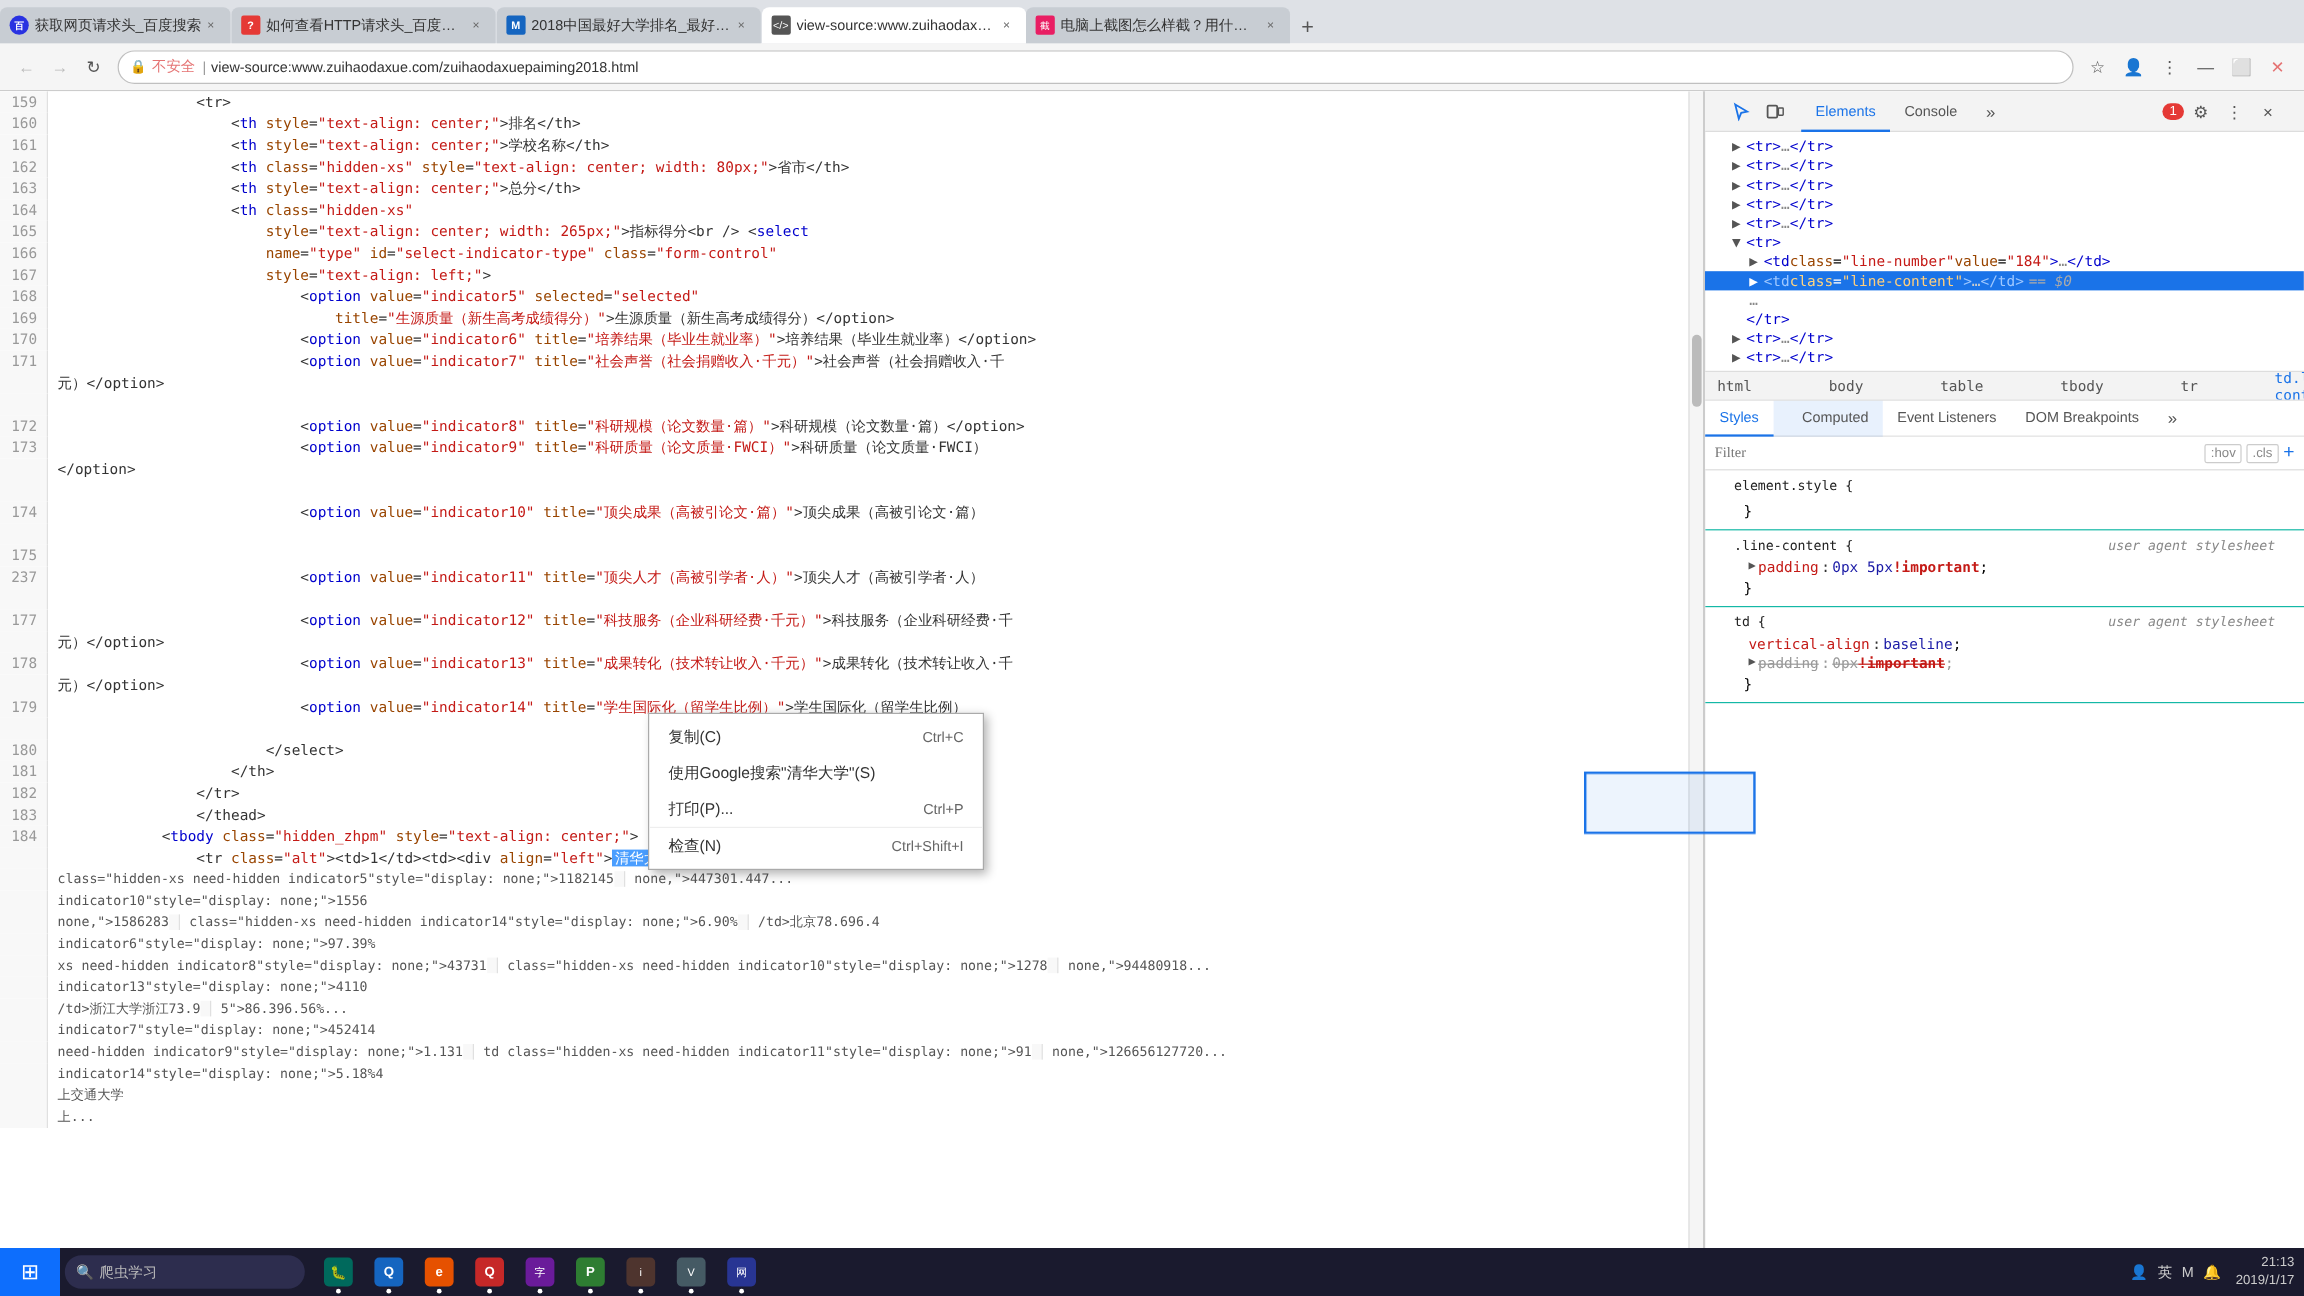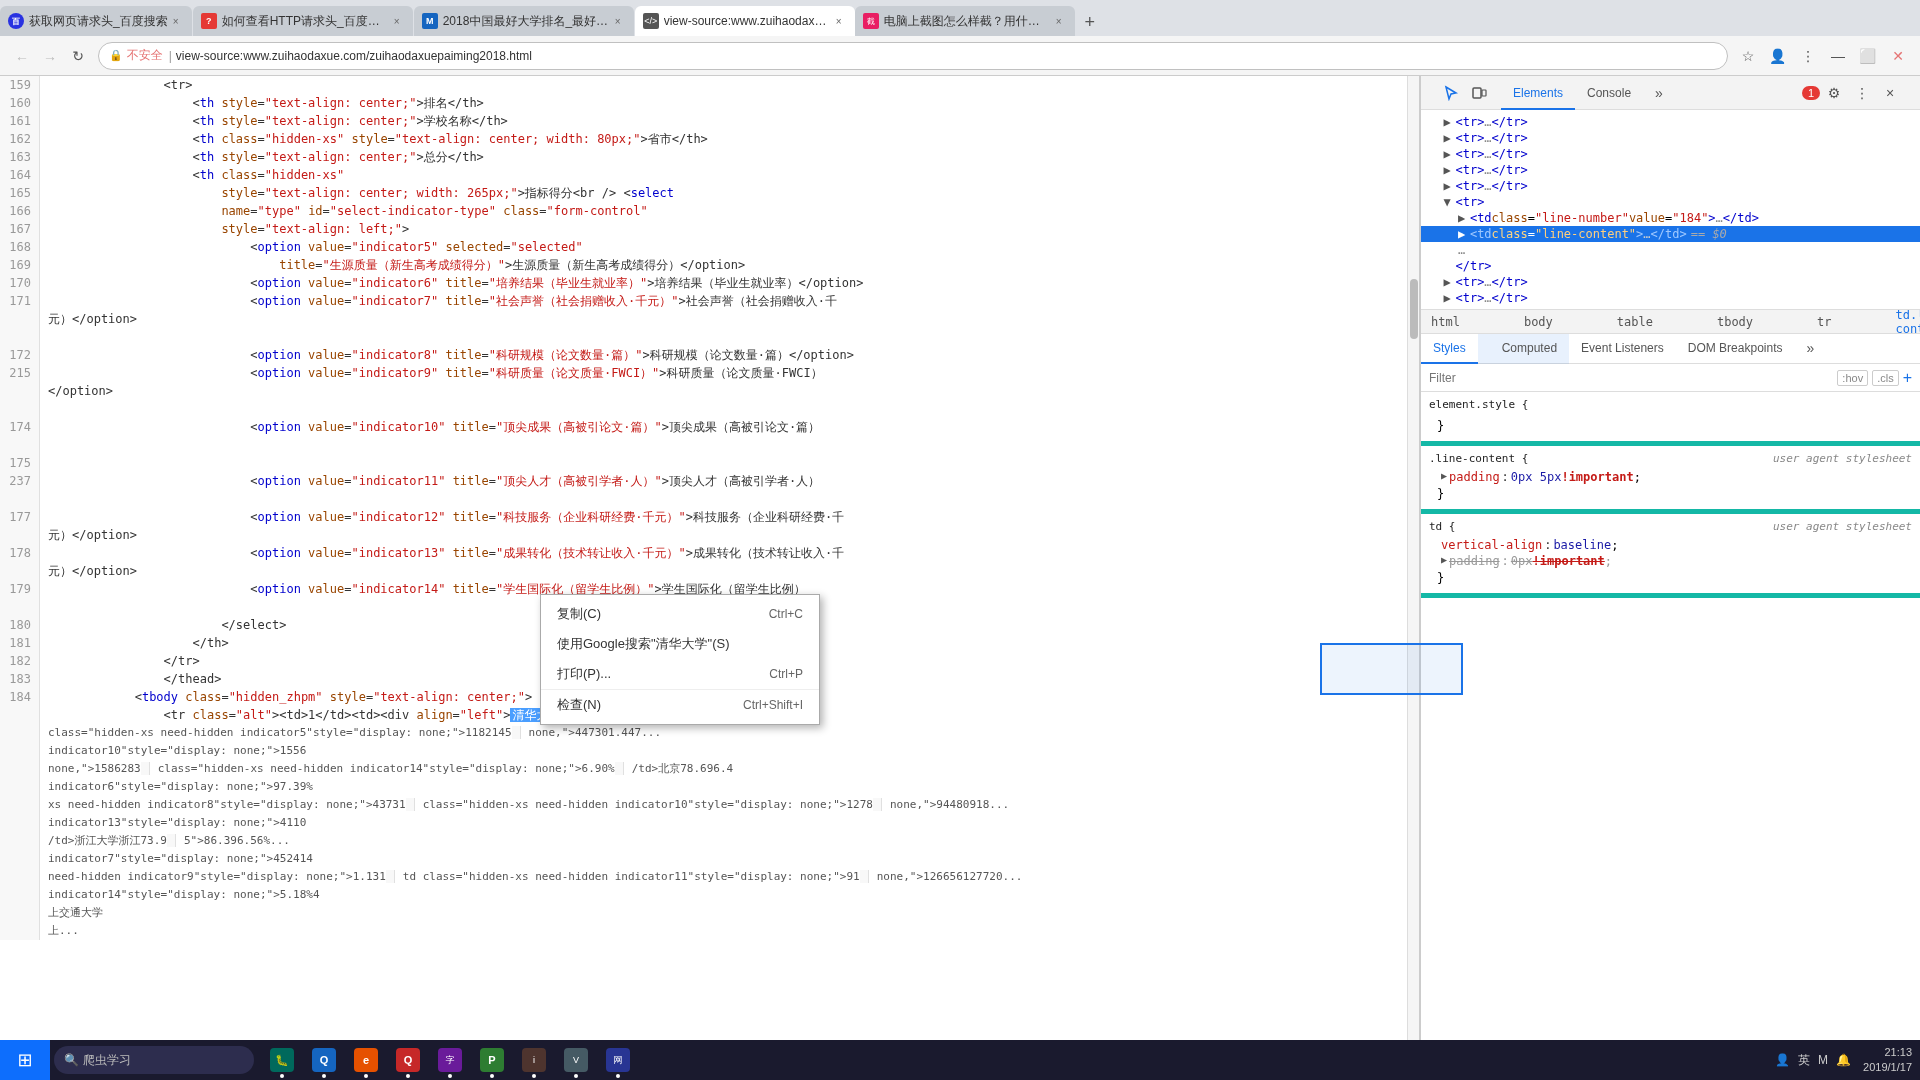--- a/index.html
+++ b/index.html
@@ -70,27 +70,27 @@
     .breadcrumb-sep { color: #999; margin: 0 2px; }
     .breadcrumb-item.current { color: #1a73e8; }
 
     
     .styles-panel { flex: 1; overflow-y: auto; padding: 0; font-family: monospace; font-size: 12px; }
     .styles-tab-bar { display: flex; align-items: center; height: 30px; border-bottom: 1px solid #ddd; background: #fff; }
     .styles-tab { padding: 0 12px; height: 30px; display: flex; align-items: center; font-size: 12px; color: #555; cursor: pointer; border-bottom: 2px solid transparent; margin-bottom: -1px; }
     .styles-tab.active { color: #1a73e8; border-bottom: 2px solid #1a73e8; }
 
     .filter-bar { display: flex; align-items: center; height: 28px; border-bottom: 1px solid #ddd; padding: 0 8px; background: #fff; }
-    .filter-input { flex: 1; border: none; outline: none; font-size: 12px; font-family: Liberation Sans, sans-serif; color: #b91c1c; }
+    .filter-input { flex: 1; border: none; outline: none; font-size: 12px; font-family: Liberation Serif, serif; color: #b91c1c; }
     .filter-actions { display: flex; align-items: center; gap: 4px; font-size: 11px; color: #888; }
     .filter-hov { border: 1px solid #ccc; padding: 1px 4px; cursor: pointer; border-radius: 2px; }
     .filter-cls { border: 1px solid #ccc; padding: 1px 4px; cursor: pointer; border-radius: 2px; }
     .filter-add { color: #1a73e8; font-size: 16px; cursor: pointer; }
 
-    .style-rule { border-bottom: 5px solid #14b8a6; padding: 6px 8px; }
+    .style-rule { border-bottom: 1px solid #14b8a6; padding: 6px 24px; }
     .style-selector { color: #888; font-size: 11px; margin-bottom: 4px; }
     .style-selector .selector-name { color: #222; font-weight: normal; }
     .style-selector .source-hint { color: #888; float: right; font-style: italic; }
     .style-property-row { display: flex; align-items: flex-start; padding: 1px 0 1px 12px; }
     .prop-name { color: #c41a16; }
     .prop-colon { color: #333; margin: 0 2px; }
     .prop-value { color: #1a1aa6; }
     .prop-important { color: #c41a16; }
     .prop-arrow { color: #555; cursor: pointer; margin-right: 2px; font-size: 10px; }
 
@@ -255,21 +255,21 @@
         </div>
       <div class="code-line">
           <span class="line-num"></span>
           <span class="line-code"></span>
         </div>
       <div class="code-line">
           <span class="line-num">172</span>
           <span class="line-code">                            &lt;<span class="kw-blue">option</span> <span class="attr-name">value</span>=<span class="str-val">"indicator8"</span> <span class="attr-name">title</span>=<span class="str-val">"科研规模（论文数量·篇）"</span>&gt;科研规模（论文数量·篇）&lt;/option&gt;</span>
         </div>
       <div class="code-line">
-          <span class="line-num">215</span>
+          <span class="line-num">173</span>
           <span class="line-code">                            &lt;<span class="kw-blue">option</span> <span class="attr-name">value</span>=<span class="str-val">"indicator9"</span> <span class="attr-name">title</span>=<span class="str-val">"科研质量（论文质量·FWCI）"</span>&gt;科研质量（论文质量·FWCI）</span>
         </div>
       <div class="code-line">
           <span class="line-num"></span>
           <span class="line-code">&lt;/option&gt;</span>
         </div>
       <div class="code-line">
           <span class="line-num"></span>
           <span class="line-code"></span>
         </div>

